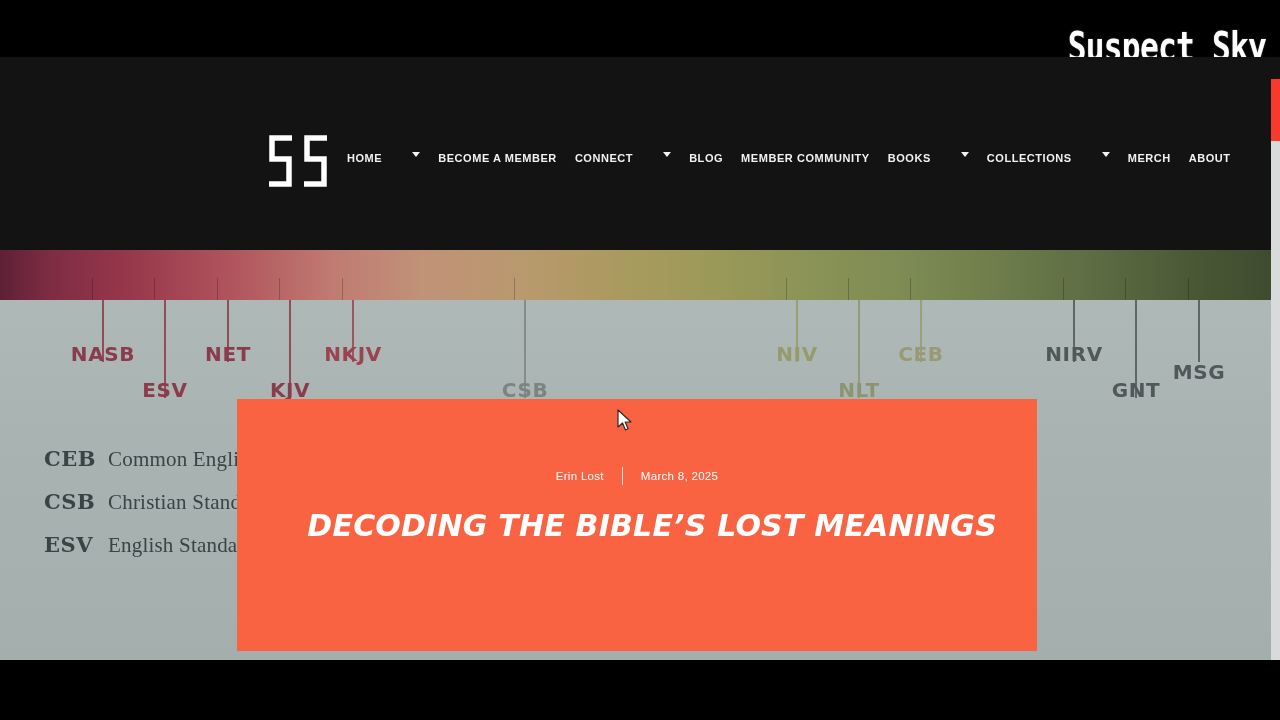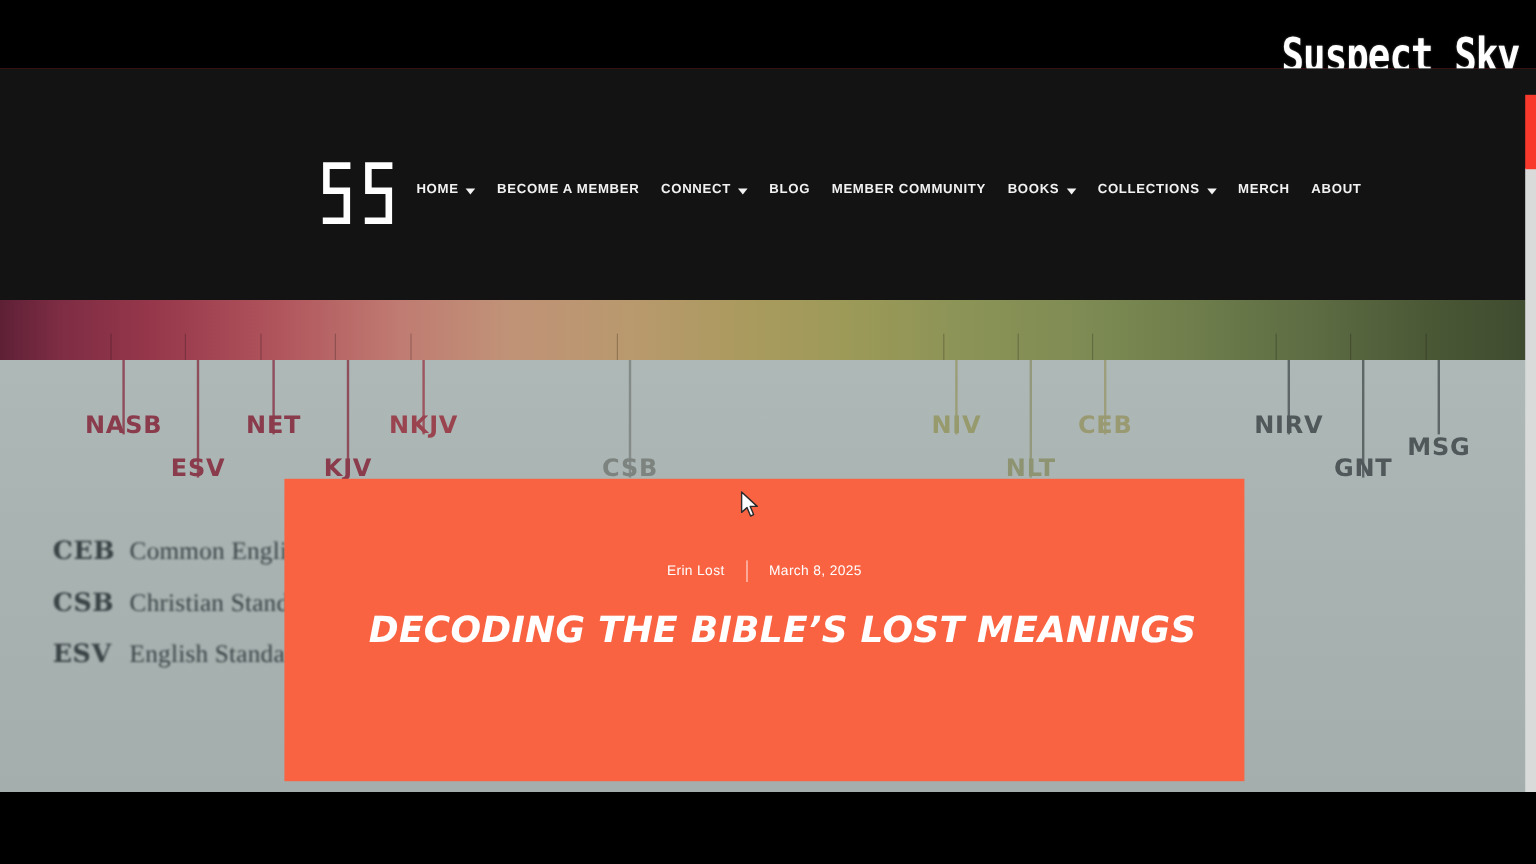--- a/index.html
+++ b/index.html
@@ -1,19 +1,19 @@
 <!DOCTYPE html>
 <html><head>
 <meta charset="utf-8">
 <style>
   * { margin:0; padding:0; box-sizing:border-box; }
   html,body { width:1280px; height:720px; overflow:hidden; background:#000; }
   body { font-family:"Liberation Sans", sans-serif; }
 
-  #screen { position:relative; width:1280px; height:720px; background:#b91c1c; overflow:hidden; }
+  #screen { position:relative; width:1280px; height:720px; background:#d946ef; overflow:hidden; }
 
   
   .top-letterbox { position:absolute; left:0; top:0; width:1280px; height:57px; background:#000; }
   .watermark {
     position:absolute; right:14px; top:27px;
     font-family:"DejaVu Sans Mono", monospace;
     font-size:40px; line-height:40px; font-weight:700;
     letter-spacing:-1px;
     color:#ffffff;
     transform:scaleX(0.78); transform-origin:right center;
@@ -31,27 +31,28 @@
     width:64px; height:52px;
   }
   .brand svg { display:block; }
 
   .nav-links {
     position:absolute; left:347px; top:94px;
     display:flex; align-items:center; gap:0px;
     white-space:nowrap;
   }
   .nav-item {
-    display:flex; align-items:center;
+    display:flex; 
     color:#f2f2f2;
     font-size:11px; font-weight:600; letter-spacing:.55px;
     text-transform:uppercase;
     padding:0 9px 0 0;
     margin-right:9px;
     cursor:pointer;
+    gap:24px;
   }
   .nav-item:last-child { margin-right:16px; padding-right:0; }
   .nav-label { line-height:14px; }
   .caret {
     display:inline-block; margin-left:6px;
     width:0; height:0;
     border-left:4.5px solid transparent;
     border-right:4.5px solid transparent;
     border-top:5px solid #f2f2f2;
     position:relative; top:1px;

